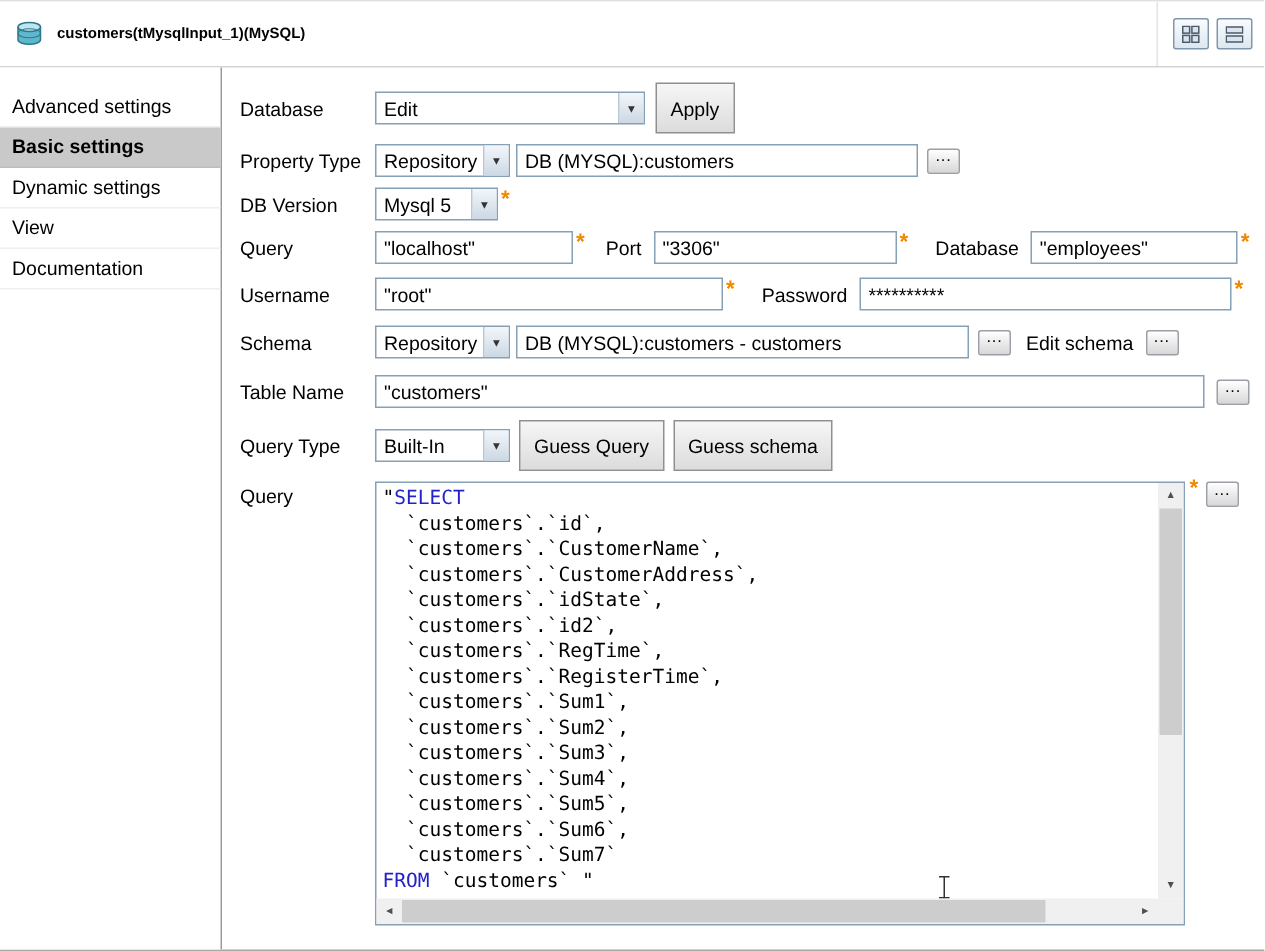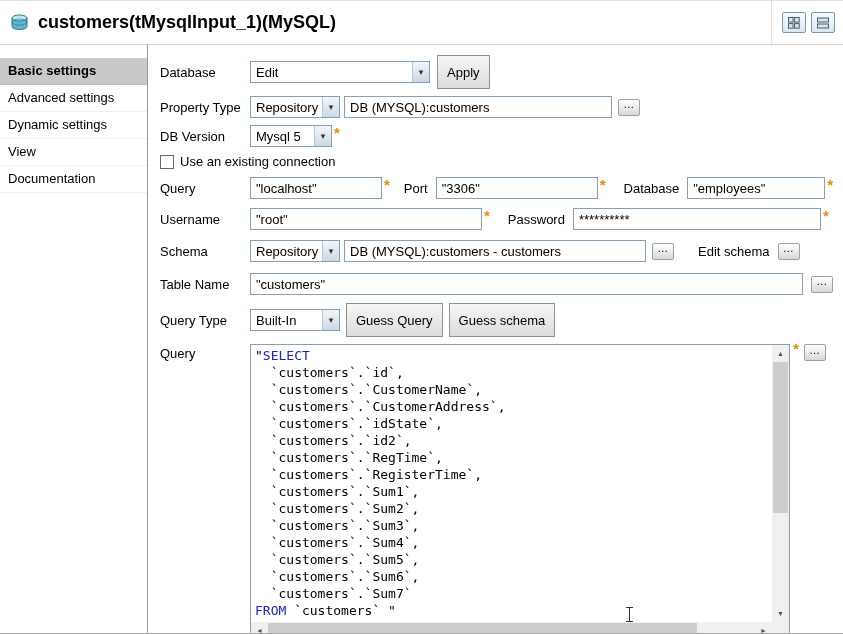--- a/index.html
+++ b/index.html
@@ -3,21 +3,21 @@
 <meta charset="utf-8">
 <style>
   * { margin:0; padding:0; box-sizing:border-box; }
   html,body { background:#ffffff; }
   body { font-family:"Liberation Sans", sans-serif; font-size:13px; color:#000; }
   .panel { position:relative; width:843px; height:634px; background:#fff; border-top:1px solid #e0e0e0; border-bottom:1px solid #a8a8a8; overflow:hidden; }
 
   
   .header { height:44px; display:flex; align-items:center; border-bottom:1px solid #d4d4d4; background:#fff; padding:0 8px 0 10px; }
   .header .db-icon { margin-right:9px; display:inline-flex; }
-  .title { font-weight:bold; font-size:18px; }
+  .title { font-weight:bold; font-size:10px; }
   .header-spacer { flex:1; }
   .hdr-btns { display:flex; gap:5px; border-left:1px solid #e4e4e4; padding-left:10px; height:100%; align-items:center; }
   .hdr-btn { width:24px; height:21px; border:1px solid #7e96ab; border-radius:2px; background:linear-gradient(#fafcfe,#dde7f0); display:flex; align-items:center; justify-content:center; cursor:pointer; }
 
   
   .body { display:flex; height:589px; }
   .sidebar { width:148px; border-right:1px solid #9b9b9b; padding-top:13px; background:#fff; flex-shrink:0; }
   .side-item { height:27px; line-height:26px; padding-left:8px; border-bottom:1px solid #efefef; cursor:pointer; white-space:nowrap; }
   .side-item.selected { background:var(--selected-tab-bg,#c9c9c9); font-weight:bold; border-bottom:1px solid #bdbdbd; }
 
@@ -55,21 +55,21 @@
   .vthumb { position:absolute; top:0; left:1px; right:1px; height:62%; background:#cdcdcd; cursor:pointer; }
   .htrack { flex:1; position:relative; }
   .hthumb { position:absolute; left:0; top:1px; bottom:1px; width:88%; background:#cdcdcd; cursor:pointer; }
   .vscroll .sb-btn.down { position:absolute; bottom:0; }
 
   .ibeam { position:absolute; left:378px; top:262px; width:1px; height:15px; background:#333; }
   .ibeam::before, .ibeam::after { content:""; position:absolute; left:-3px; width:7px; height:1px; background:#333; }
   .ibeam::before { top:0; } .ibeam::after { bottom:0; }
 
   .gap4{width:4px;flex-shrink:0}.gap6{width:6px;flex-shrink:0}.gap7{width:7px;flex-shrink:0}.gap8{width:8px;flex-shrink:0}
-  .ml10{margin-left:24px}.ml14{margin-left:14px}.ml18{margin-left:18px}.mr8{margin-right:8px}
+  .ml10{margin-left:10px}.ml14{margin-left:14px}.ml18{margin-left:18px}.mr8{margin-right:8px}
 </style>
 </head>
 <body>
 
 <div class="panel">
 
   <div class="header">
     <span class="db-icon">
       <svg width="19" height="17" viewBox="0 0 19 17">
         <path d="M2 4 v8.5 a7.5 3 0 0 0 15 0 V4" fill="#5fb7cc" stroke="#2b7a8c"></path>
@@ -93,22 +93,22 @@
           <rect x="0.5" y="1" width="11" height="4" fill="#d9e4ee" stroke="#4a5b6a"></rect>
           <rect x="0.5" y="7" width="11" height="4" fill="#d9e4ee" stroke="#4a5b6a"></rect>
         </svg>
       </span>
     </span>
   </div>
 
   <div class="body">
 
     <div class="sidebar">
+      <div class="side-item"><span>Advanced settings</span></div>
       <div class="side-item selected"><span>Basic settings</span></div>
-      <div class="side-item"><span>Advanced settings</span></div>
       <div class="side-item"><span>Dynamic settings</span></div>
       <div class="side-item"><span>View</span></div>
       <div class="side-item"><span>Documentation</span></div>
     </div>
 
     <div class="content">
 
       <div class="row">
         <span class="lbl">Database</span>
         <span class="combo" style="width:180px">
@@ -139,24 +139,20 @@
 
       <div class="row">
         <span class="lbl">DB Version</span>
         <span class="combo" style="width:82px">
           <span class="combo-val">Mysql 5</span>
           <span class="combo-arrow">▾</span>
         </span>
         <span class="star">*</span>
       </div>
 
-      <div class="row" style="margin-bottom:8px">
-        <span class="checkbox"></span>
-        <span>Use an existing connection</span>
-      </div>
 
       <div class="row" style="margin-bottom:9px">
         <span class="lbl">Query</span>
         <span class="field" style="width:132px">
             <span>"localhost"</span>
           </span>
         <span class="star">*</span>
         <span class="inline-lbl ml14 mr8">Port</span>
         <span class="field" style="width:162px">
             <span>"3306"</span>

